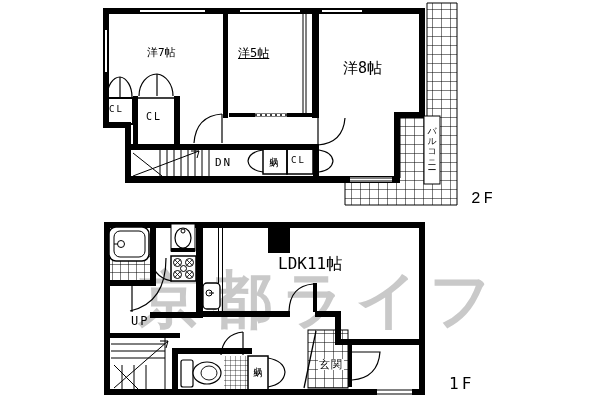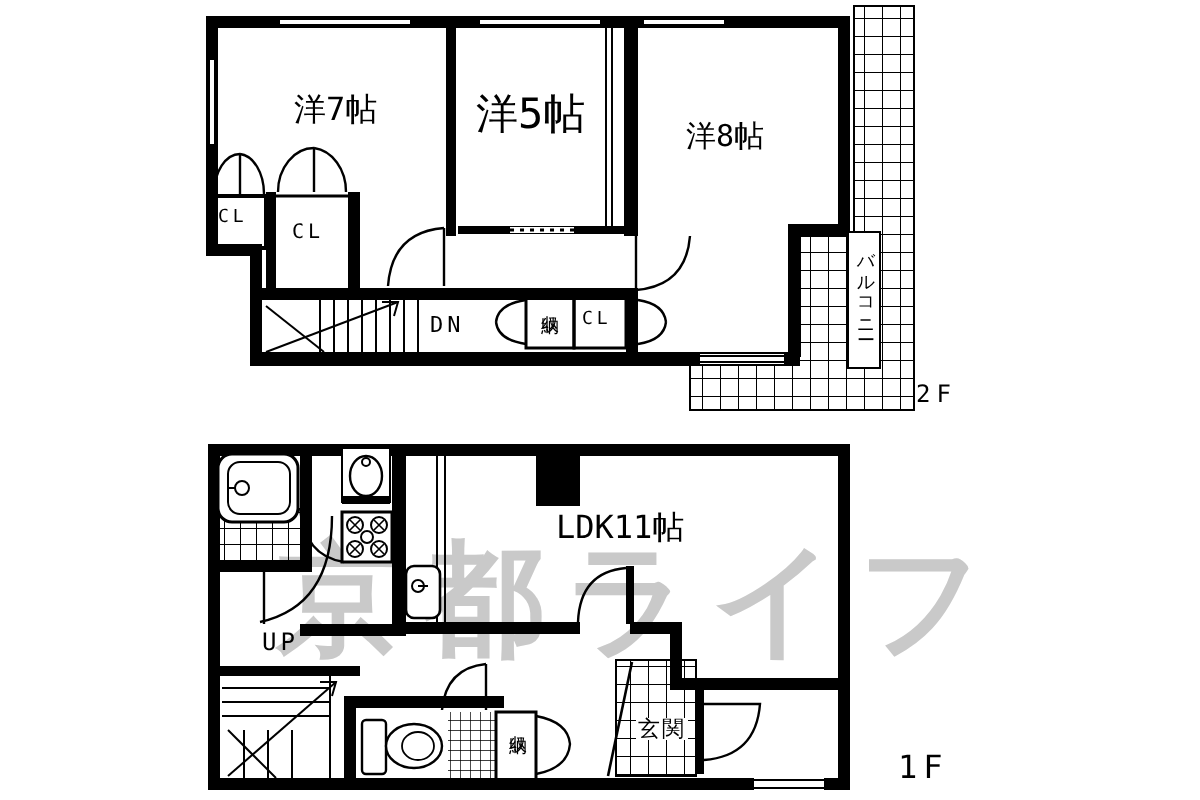--- a/index.html
+++ b/index.html
@@ -236,29 +236,29 @@
       </g>
 
       <g stroke="#000" fill="none">
         <rect x="248" y="356" width="20" height="34" stroke-width="1.5"></rect>
         <path d="M268 358 Q284 361 285 372" stroke-width="1.2"></path>
         <path d="M268 387 Q284 384 285 372" stroke-width="1.2"></path>
       </g>
     </g>
   </svg>
 
-  <span class="lbl" style="left:147px;top:47px;font-size:16px;">洋7帖</span>
-  <span class="lbl" style="left:238px;top:47px;font-size:21px;">洋5帖</span>
+  <span class="lbl" style="left:147px;top:47px;font-size:11px;">洋7帖</span>
+  <span class="lbl" style="left:238px;top:47px;font-size:12px;text-decoration:underline;">洋5帖</span>
   <span class="lbl" style="left:343px;top:61px;font-size:15px;">洋8帖</span>
   <span class="lbl" style="left:109px;top:105px;font-size:9px;letter-spacing:2px;">CL</span>
   <span class="lbl" style="left:146px;top:112px;font-size:10px;letter-spacing:2px;">CL</span>
   <span class="lbl" style="left:215px;top:157px;font-size:11px;letter-spacing:2px;text-align:center;">DN</span>
   <span class="lbl vtext" style="left:269px;top:150px;font-size:9px;">収納</span>
   <span class="lbl" style="left:291px;top:156px;font-size:9px;letter-spacing:2px;">CL</span>
   <span class="lbl vtext" style="left:427px;top:120px;font-size:9px;">バルコニー</span>
-  <span class="lbl" style="left:458px;top:191px;font-size:12px;letter-spacing:3px;">2F</span>
+  <span class="lbl" style="left:471px;top:191px;font-size:16px;letter-spacing:3px;font-family:Liberation Mono, monospace;">2F</span>
 
   <span class="lbl" style="left:278px;top:256px;font-size:16px;">LDK11帖</span>
   <span class="lbl" style="left:131px;top:315px;font-size:12px;letter-spacing:2px;">UP</span>
   <span class="lbl vtext" style="left:253px;top:360px;font-size:9px;">収納</span>
   <span class="lbl whitebg" style="left:318px;top:359px;font-size:11px;letter-spacing:1px;text-align:center;">玄関</span>
   <span class="lbl" style="left:449px;top:376px;font-size:16px;letter-spacing:3px;">1F</span>
 </div>
 
 </body></html>

